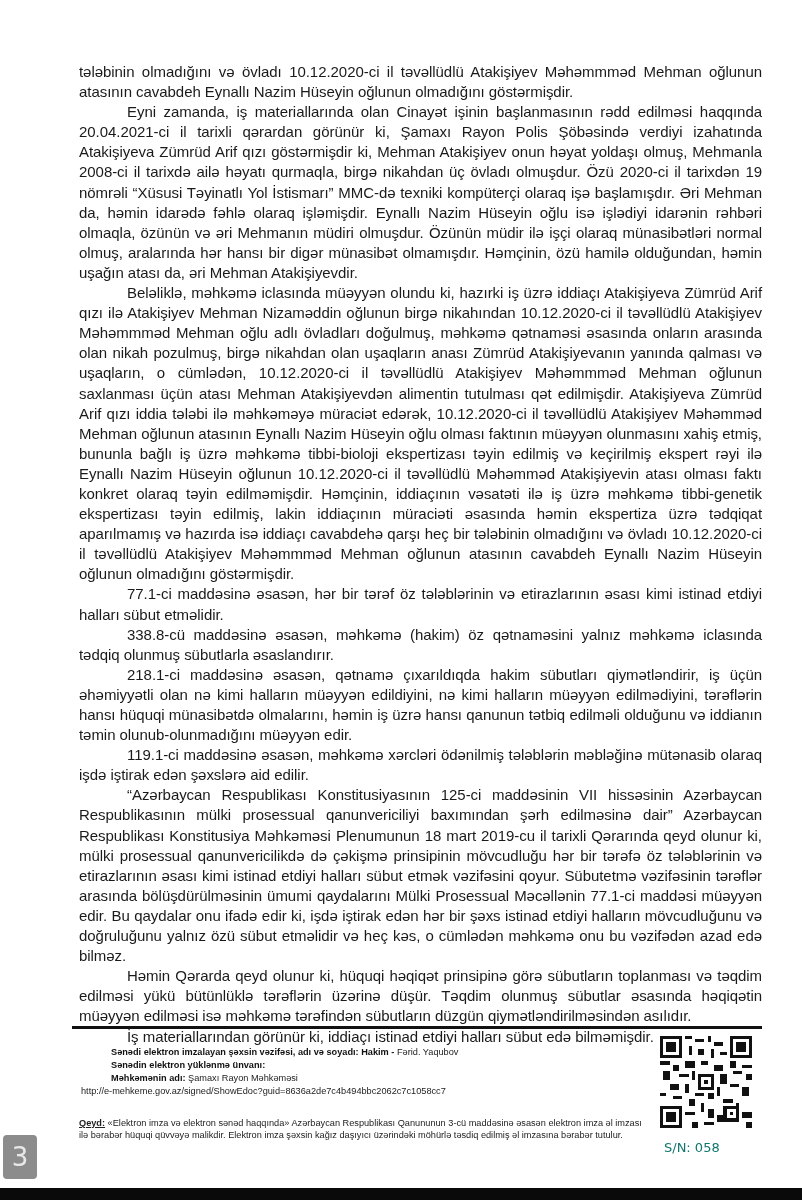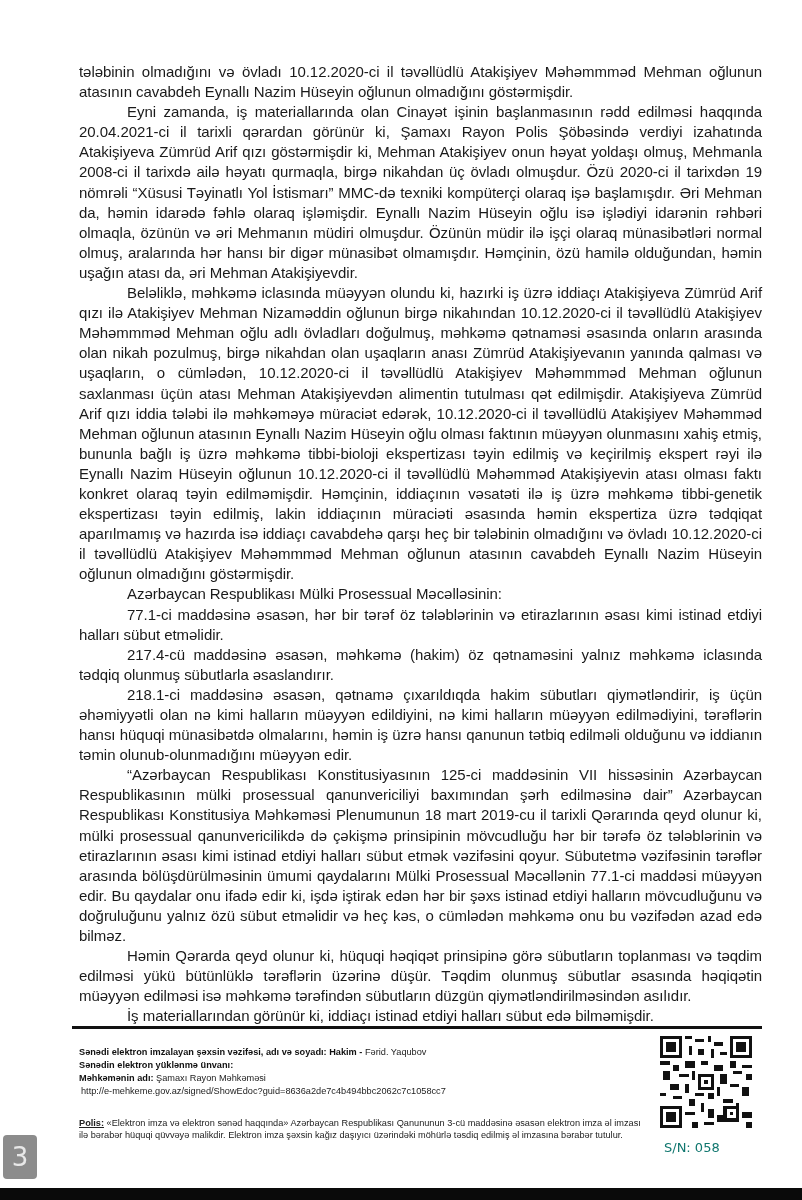--- a/index.html
+++ b/index.html
@@ -4,41 +4,41 @@
 <style>
   html, body { margin:0; padding:0; }
   body { width:802px; height:1200px; background:#ffffff; position:relative; overflow:hidden;
          font-family:"Liberation Sans", sans-serif; color:#1a1a1a; }
   .page { position:absolute; left:79px; top:62px; width:683px; }
   .para { font-size:15px; line-height:20.1px; text-align:justify; margin:0; letter-spacing:-0.05px; }
   .para.indent { text-indent:48px; }
   .rule { position:absolute; left:72px; top:1026px; width:690px; height:3px; background:#111; }
   .footer { position:absolute; left:79px; top:1046px; width:570px; font-size:9.2px; line-height:13px; color:#222; }
   .footer .row { white-space:nowrap; }
-  .footer b { font-weight:bold; color:#111; }
+  .footer b { font-weight:bold; color:#111;margin-left:32px; }
   .footer .url { padding-left:2px; }
   .note { position:absolute; left:79px; top:1117px; width:570px; font-size:9.2px; line-height:12.2px; color:#222; }
   .note .lbl { font-weight:bold; text-decoration:underline; }
   .qr { position:absolute; left:660px; top:1036px; width:92px; height:92px; }
   .sn { position:absolute; left:664px; top:1140px; font-family:"DejaVu Sans", sans-serif; font-size:13px; color:#0f766e; }
   .pagebadge { position:absolute; left:3px; top:1135px; width:34px; height:44px; background:#8c8c8c; border-radius:4px;
                color:#e8e8e8; font-size:26px; text-align:center; line-height:44px; font-family:"DejaVu Sans", sans-serif; }
   .bottombar { position:absolute; left:0; top:1188px; width:802px; height:12px; background:#0a0a0a; }
 </style>
 </head>
 <body>
 
 <div class="page">
   <p class="para">tələbinin olmadığını və övladı 10.12.2020-ci il təvəllüdlü Atakişiyev Məhəmmməd Mehman oğlunun atasının cavabdeh Eynallı Nazim Hüseyin oğlunun olmadığını göstərmişdir.</p>
   <p class="para indent">Eyni zamanda, iş materiallarında olan Cinayət işinin başlanmasının rədd edilməsi haqqında 20.04.2021-ci il tarixli qərardan görünür ki, Şamaxı Rayon Polis Şöbəsində verdiyi izahatında Atakişiyeva Zümrüd Arif qızı göstərmişdir ki, Mehman Atakişiyev onun həyat yoldaşı olmuş, Mehmanla 2008-ci il tarixdə ailə həyatı qurmaqla, birgə nikahdan üç övladı olmuşdur. Özü 2020-ci il tarixdən 19 nömrəli “Xüsusi Təyinatlı Yol İstismarı” MMC-də texniki kompüterçi olaraq işə başlamışdır. Əri Mehman da, həmin idarədə fəhlə olaraq işləmişdir. Eynallı Nazim Hüseyin oğlu isə işlədiyi idarənin rəhbəri olmaqla, özünün və əri Mehmanın müdiri olmuşdur. Özünün müdir ilə işçi olaraq münasibətləri normal olmuş, aralarında hər hansı bir digər münasibət olmamışdır. Həmçinin, özü hamilə olduğundan, həmin uşağın atası da, əri Mehman Atakişiyevdir.</p>
   <p class="para indent">Beləliklə, məhkəmə iclasında müəyyən olundu ki, hazırki iş üzrə iddiaçı Atakişiyeva Zümrüd Arif qızı ilə Atakişiyev Mehman Nizaməddin oğlunun birgə nikahından 10.12.2020-ci il təvəllüdlü Atakişiyev Məhəmmməd Mehman oğlu adlı övladları doğulmuş, məhkəmə qətnaməsi əsasında onların arasında olan nikah pozulmuş, birgə nikahdan olan uşaqların anası Zümrüd Atakişiyevanın yanında qalması və uşaqların, o cümlədən, 10.12.2020-ci il təvəllüdlü Atakişiyev Məhəmmməd Mehman oğlunun saxlanması üçün atası Mehman Atakişiyevdən alimentin tutulması qət edilmişdir. Atakişiyeva Zümrüd Arif qızı iddia tələbi ilə məhkəməyə müraciət edərək, 10.12.2020-ci il təvəllüdlü Atakişiyev Məhəmməd Mehman oğlunun atasının Eynallı Nazim Hüseyin oğlu olması faktının müəyyən olunmasını xahiş etmiş, bununla bağlı iş üzrə məhkəmə tibbi-bioloji ekspertizası təyin edilmiş və keçirilmiş ekspert rəyi ilə Eynallı Nazim Hüseyin oğlunun 10.12.2020-ci il təvəllüdlü Məhəmməd Atakişiyevin atası olması faktı konkret olaraq təyin edilməmişdir. Həmçinin, iddiaçının vəsatəti ilə iş üzrə məhkəmə tibbi-genetik ekspertizası təyin edilmiş, lakin iddiaçının müraciəti əsasında həmin ekspertiza üzrə tədqiqat aparılmamış və hazırda isə iddiaçı cavabdehə qarşı heç bir tələbinin olmadığını və övladı 10.12.2020-ci il təvəllüdlü Atakişiyev Məhəmmməd Mehman oğlunun atasının cavabdeh Eynallı Nazim Hüseyin oğlunun olmadığını göstərmişdir.</p>
-  <p class="para indent">Azərbaycan Respublikası Mülki Prosessual Məcəlləsinin:</p>
   <p class="para indent">77.1-ci maddəsinə əsasən, hər bir tərəf öz tələblərinin və etirazlarının əsası kimi istinad etdiyi halları sübut etməlidir.</p>
-  <p class="para indent">217.4-cü maddəsinə əsasən, məhkəmə (hakim) öz qətnaməsini yalnız məhkəmə iclasında tədqiq olunmuş sübutlarla əsaslandırır.</p>
+  <p class="para indent">338.8-cü maddəsinə əsasən, məhkəmə (hakim) öz qətnaməsini yalnız məhkəmə iclasında tədqiq olunmuş sübutlarla əsaslandırır.</p>
   <p class="para indent">218.1-ci maddəsinə əsasən, qətnamə çıxarıldıqda hakim sübutları qiymətləndirir, iş üçün əhəmiyyətli olan nə kimi halların müəyyən edildiyini, nə kimi halların müəyyən edilmədiyini, tərəflərin hansı hüquqi münasibətdə olmalarını, həmin iş üzrə hansı qanunun tətbiq edilməli olduğunu və iddianın təmin olunub-olunmadığını müəyyən edir.</p>
+  <p class="para indent">119.1-ci maddəsinə əsasən, məhkəmə xərcləri ödənilmiş tələblərin məbləğinə mütənasib olaraq işdə iştirak edən şəxslərə aid edilir.</p>
   <p class="para indent">“Azərbaycan Respublikası Konstitusiyasının 125-ci maddəsinin VII hissəsinin Azərbaycan Respublikasının mülki prosessual qanunvericiliyi baxımından şərh edilməsinə dair” Azərbaycan Respublikası Konstitusiya Məhkəməsi Plenumunun 18 mart 2019-cu il tarixli Qərarında qeyd olunur ki, mülki prosessual qanunvericilikdə də çəkişmə prinsipinin mövcudluğu hər bir tərəfə öz tələblərinin və etirazlarının əsası kimi istinad etdiyi halları sübut etmək vəzifəsini qoyur. Sübutetmə vəzifəsinin tərəflər arasında bölüşdürülməsinin ümumi qaydalarını Mülki Prosessual Məcəllənin 77.1-ci maddəsi müəyyən edir. Bu qaydalar onu ifadə edir ki, işdə iştirak edən hər bir şəxs istinad etdiyi halların mövcudluğunu və doğruluğunu yalnız özü sübut etməlidir və heç kəs, o cümlədən məhkəmə onu bu vəzifədən azad edə bilməz.</p>
   <p class="para indent">Həmin Qərarda qeyd olunur ki, hüquqi həqiqət prinsipinə görə sübutların toplanması və təqdim edilməsi yükü bütünlüklə tərəflərin üzərinə düşür. Təqdim olunmuş sübutlar əsasında həqiqətin müəyyən edilməsi isə məhkəmə tərəfindən sübutların düzgün qiymətləndirilməsindən asılıdır.</p>
   <p class="para indent">İş materiallarından görünür ki, iddiaçı istinad etdiyi halları sübut edə bilməmişdir.</p>
 </div>
 
 <div class="rule"></div>
 
 <div class="footer">
   <div class="row">
     <b>Sənədi elektron imzalayan şəxsin vəzifəsi, adı və soyadı: Hakim -</b>
@@ -48,21 +48,21 @@
     <b>Sənədin elektron yüklənmə ünvanı:</b>
   </div>
   <div class="row">
     <b>Məhkəmənin adı:</b>
     <span>Şamaxı Rayon Məhkəməsi</span>
   </div>
   <div class="row url">http://e-mehkeme.gov.az/signed/ShowEdoc?guid=8636a2de7c4b494bbc2062c7c1058cc7</div>
 </div>
 
 <div class="note">
-  <span class="lbl">Polis:</span>
+  <span class="lbl">Qeyd:</span>
   <span>«Elektron imza və elektron sənəd haqqında» Azərbaycan Respublikası Qanununun 3-cü maddəsinə əsasən elektron imza əl imzası ilə bərabər hüquqi qüvvəyə malikdir. Elektron imza şəxsin kağız daşıyıcı üzərindəki möhürlə təsdiq edilmiş əl imzasına bərabər tutulur.</span>
 </div>
 
 <svg class="qr" viewBox="0 0 29 29" shape-rendering="crispEdges">
   <rect width="29" height="29" fill="#fff"></rect>
   <g fill="#111">
     <rect x="0" y="0" width="7" height="7"></rect>
       <rect x="1" y="1" width="5" height="5" fill="#fff"></rect>
       <rect x="2" y="2" width="3" height="3"></rect>
     <rect x="22" y="0" width="7" height="7"></rect>

